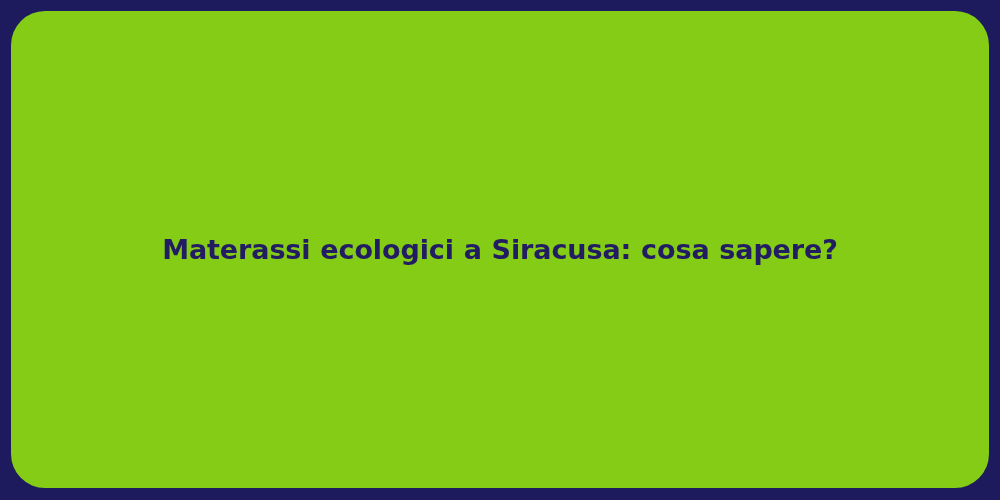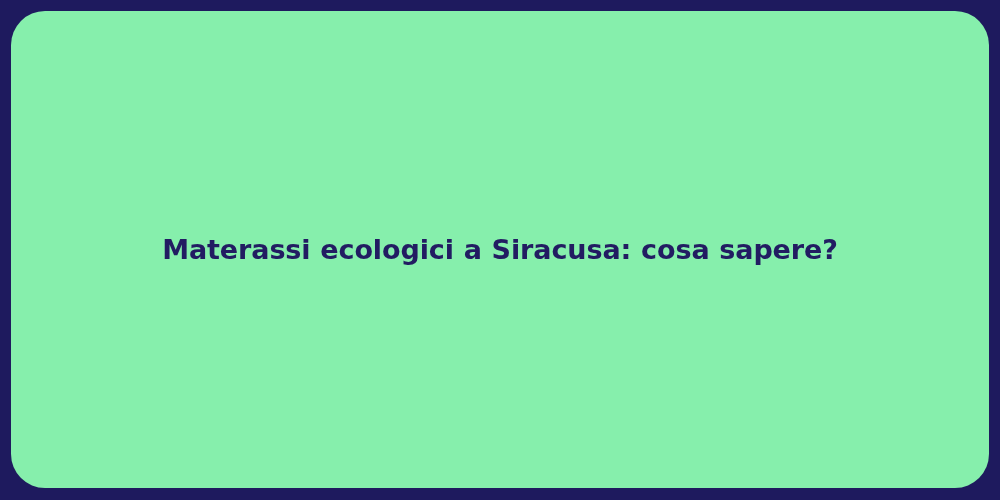--- a/index.html
+++ b/index.html
@@ -20,21 +20,21 @@
     width: 1000px;
     height: 500px;
     background: #1e1a5e;
     padding: 11px 11px 12px 11px;
   }
 
   #banner-card {
     box-sizing: border-box;
     width: 100%;
     height: 100%;
-    background: #86efac;
+    background: #84cc16;
     border-radius: 34px;
     display: flex;
     align-items: center;
     justify-content: center;
   }
 
   #banner-title {
     display: block;
     width: 86%;
     margin: 0;

